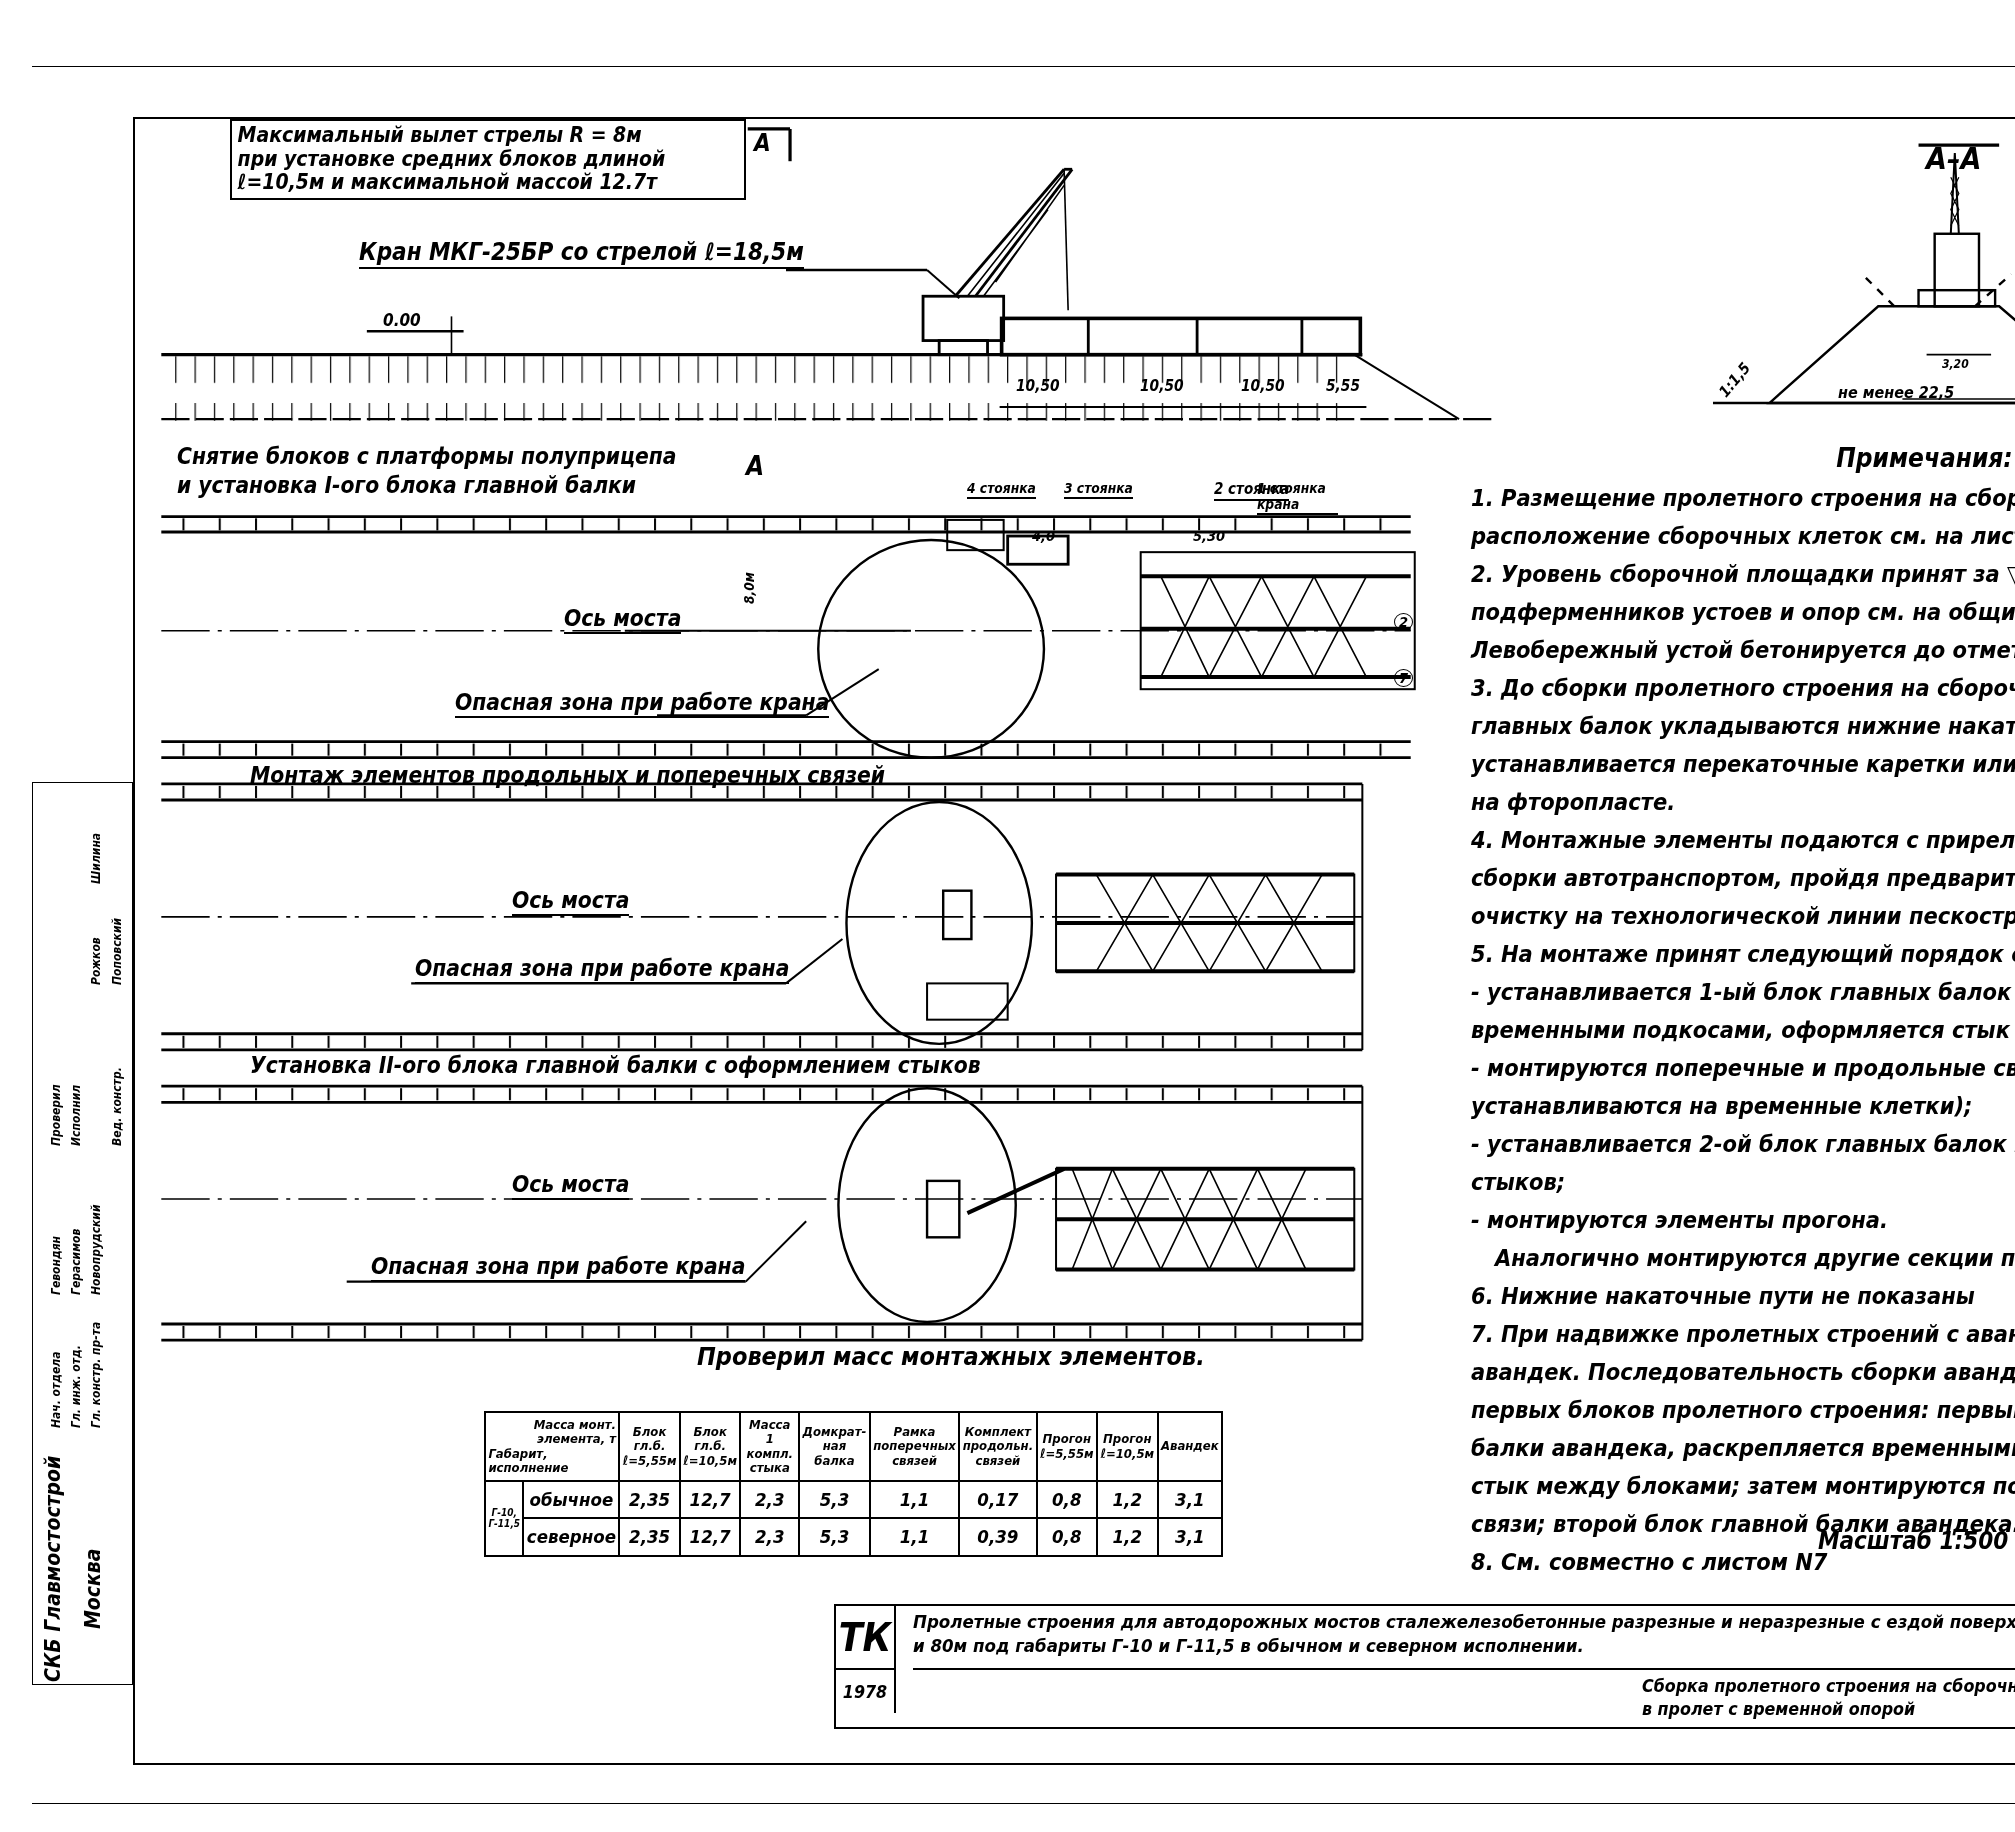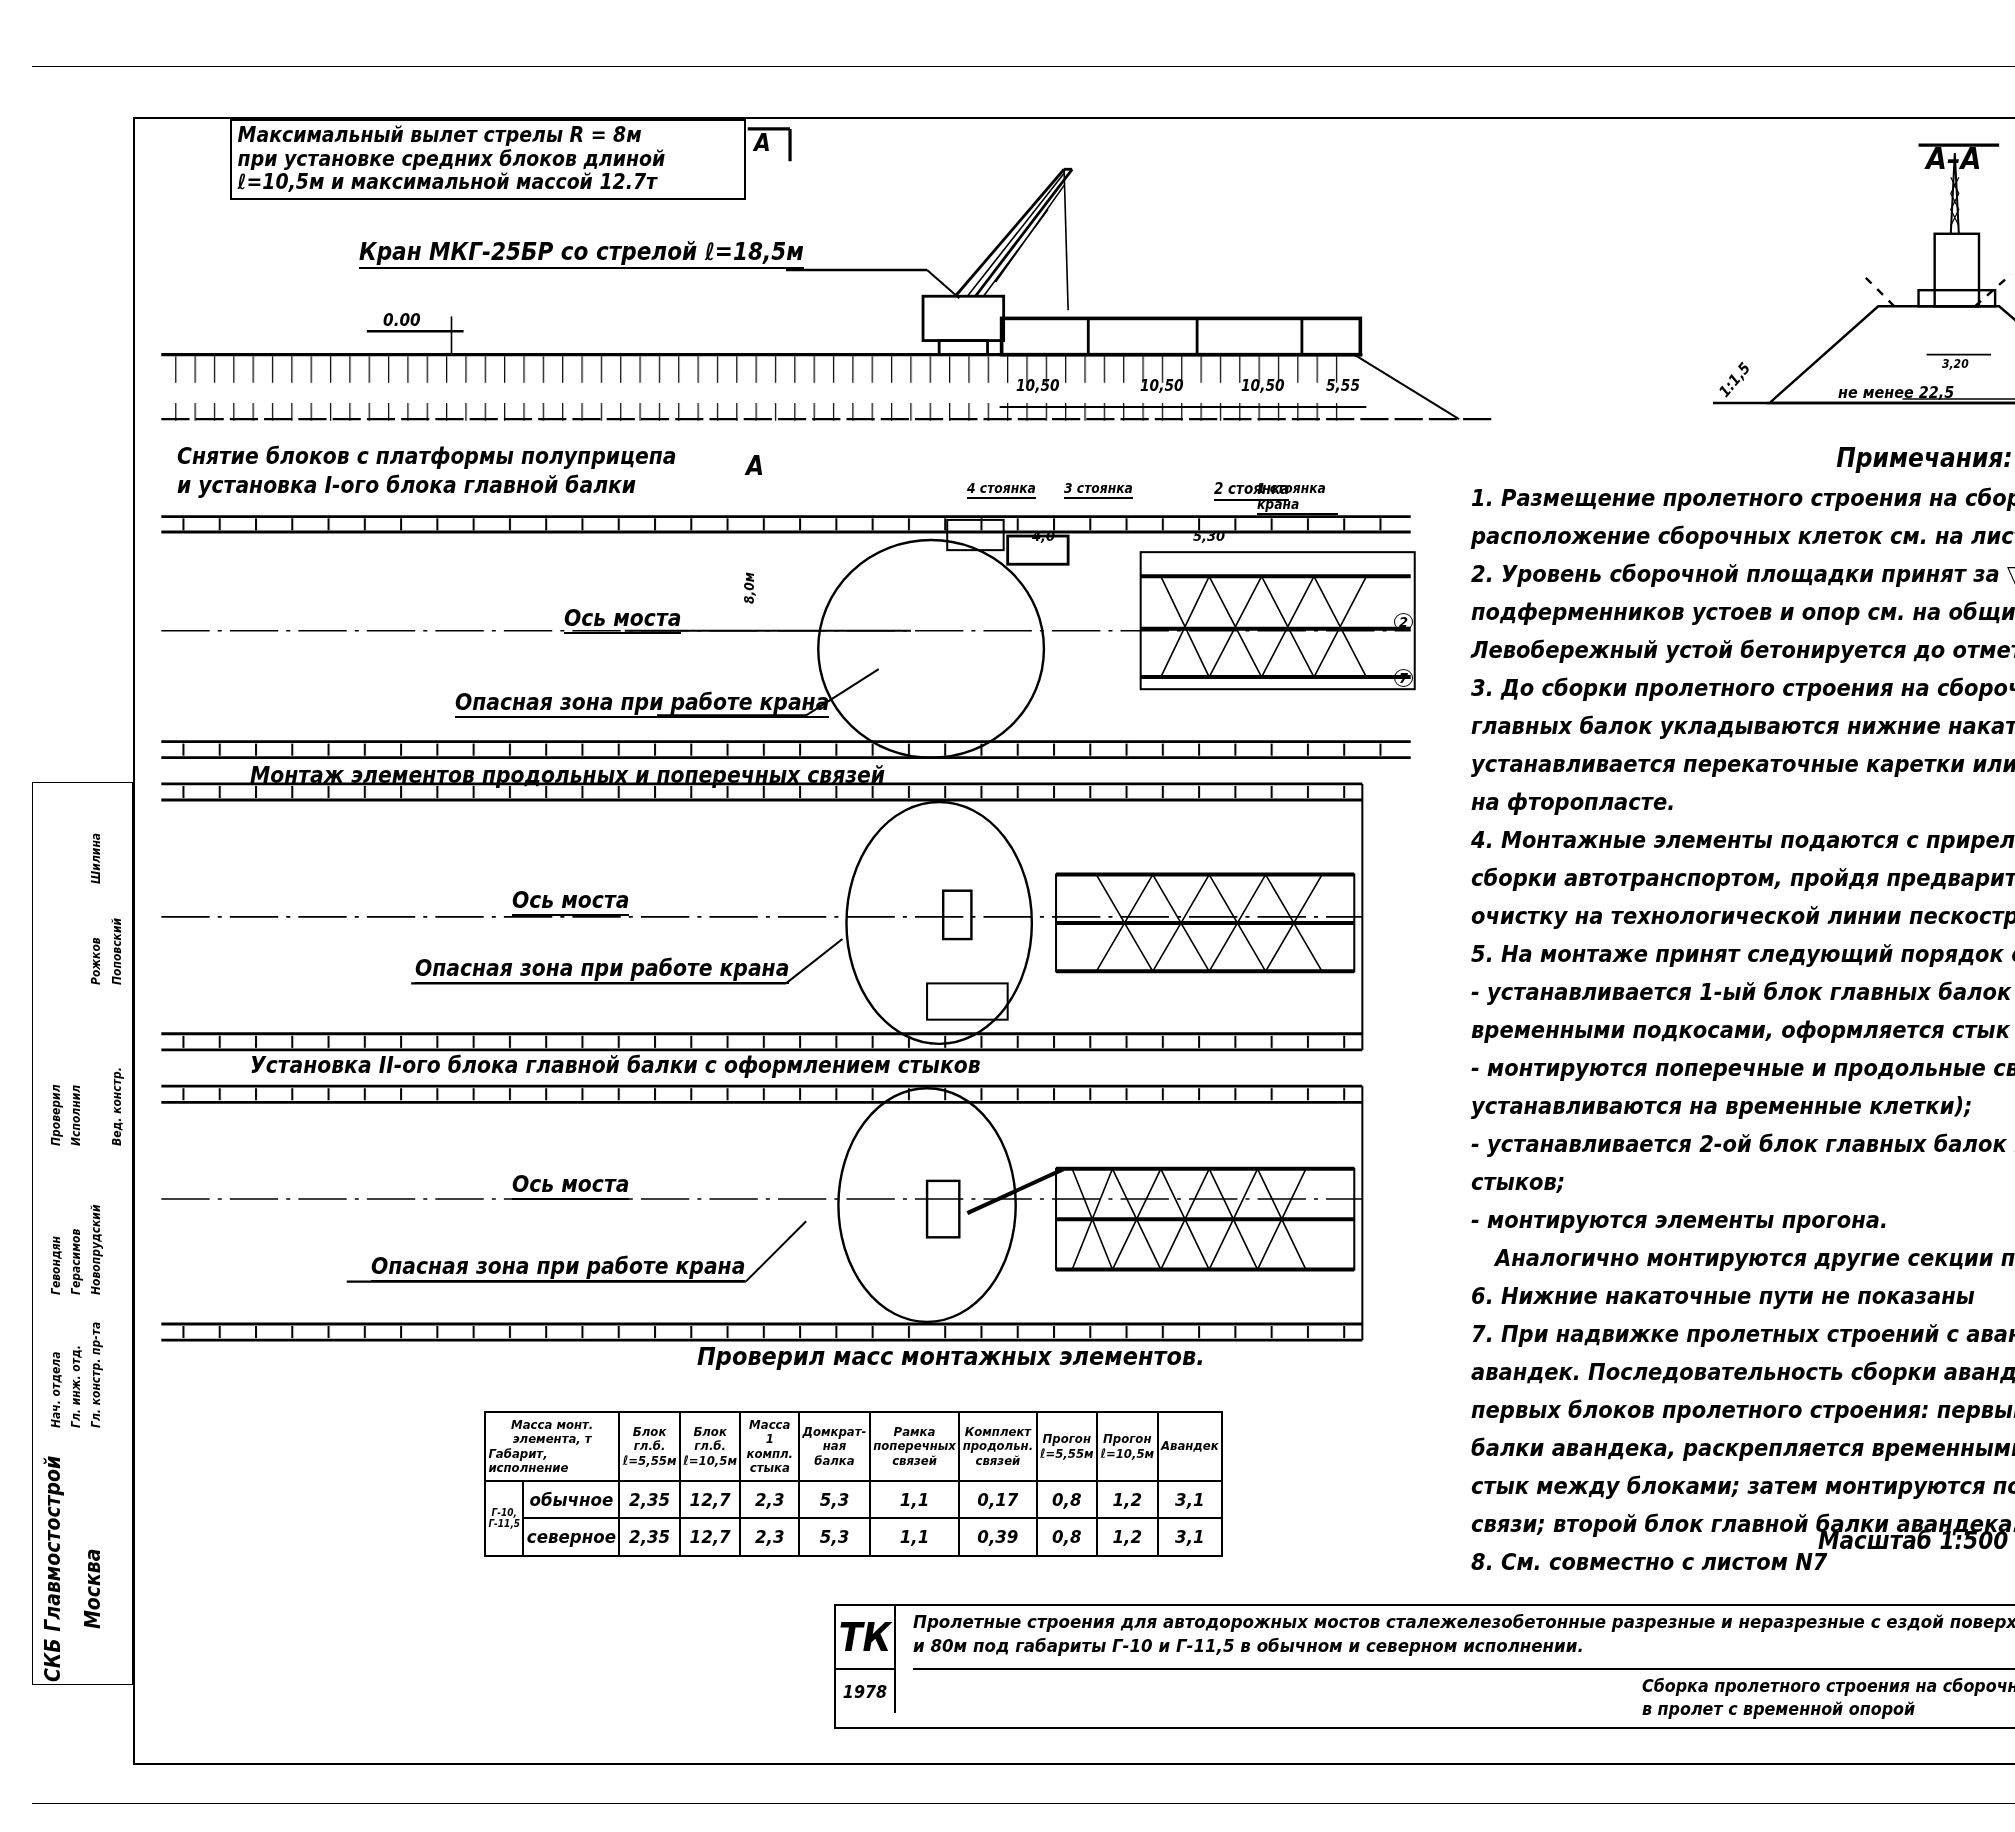--- a/index.html
+++ b/index.html
@@ -187,21 +187,21 @@
 
 <div class="lbl it" style="left:250px;top:1052px;">Установка II-ого блока главной балки с оформлением стыков</div>
 <div class="lbl it ul" style="left:512px;top:1171px;">Ось моста</div>
 <div class="lbl it ul" style="left:371px;top:1253px;">Опасная зона при работе крана</div>
 
 <div class="lbl it" style="left:697px;top:1342px;font-size:25px;">Проверил масс монтажных элементов.</div>
 <table class="mass">
   <tbody>
       <tr>
     <th colspan="2" style="width:121px;position:relative;">
-      <div style="text-align:center">Масса монт. элемента, т</div>
+      <div style="text-align:right">Масса монт. элемента, т</div>
       <div style="text-align:left">Габарит, исполнение</div>
     </th>
     <th style="width:52px">Блок гл.б. ℓ=5,55м</th>
     <th style="width:52px">Блок гл.б. ℓ=10,5м</th>
     <th style="width:52px">Масса 1 компл. стыка</th>
     <th style="width:52px">Домкрат-ная балка</th>
     <th style="width:52px">Рамка поперечных связей</th>
     <th style="width:52px">Комплект продольн. связей</th>
     <th style="width:52px">Прогон ℓ=5,55м</th>
     <th style="width:52px">Прогон ℓ=10,5м</th>

